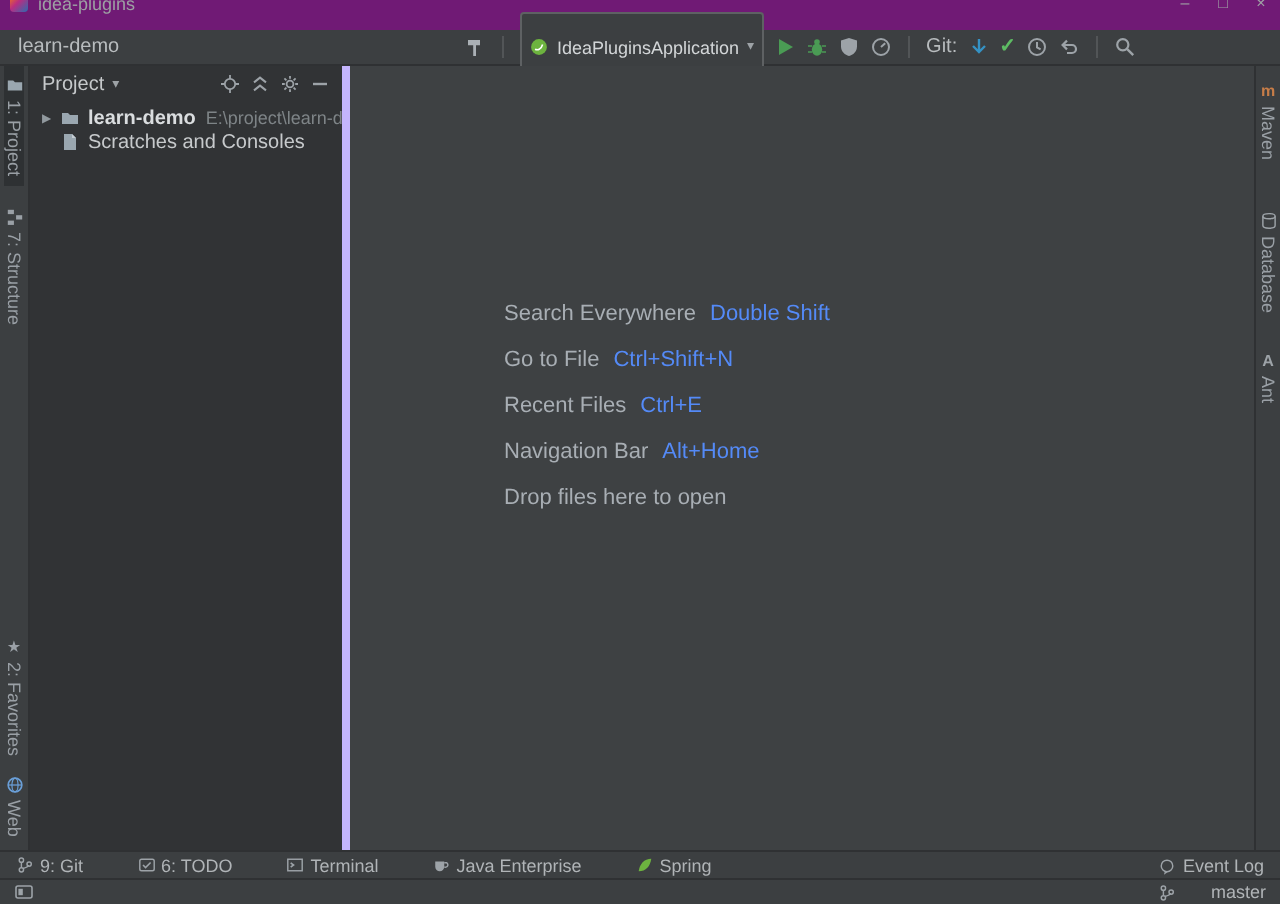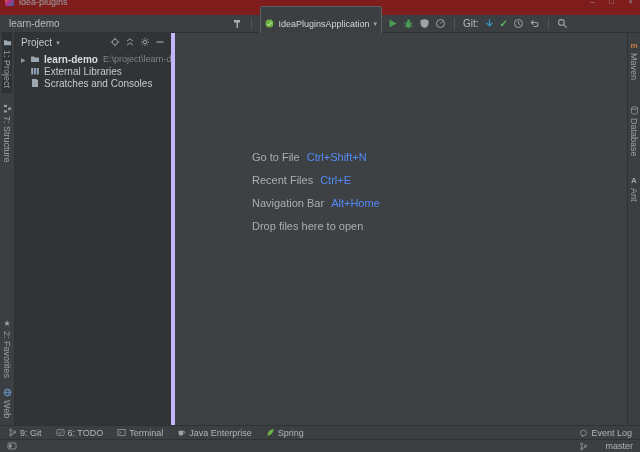--- a/index.html
+++ b/index.html
@@ -2,21 +2,21 @@
 <html><head>
 <meta charset="utf-8">
 <style>
   * { margin:0; padding:0; box-sizing:border-box; }
   html,body { width:640px; height:452px; overflow:hidden; background:#2b2b2b;
               font-family:"Liberation Sans", sans-serif; }
   .window { width:640px; height:452px; display:flex; flex-direction:column;
             color:#bbbbbb; background:#3c3f41; }
 
   
-  .titlebar { height:15px; background:#7f1d1d; display:flex; align-items:center;
+  .titlebar { height:15px; background:#701a75; display:flex; align-items:center;
               padding:0 0 12px 5px; gap:5px; flex:none; }
   .app-logo { width:9px; height:9px; border-radius:2px;
               background:linear-gradient(135deg,#f97a12,#b92d82 45%,#2b6cb0); flex:none; }
   .title-text { font-size:9px; color:#9da0a3; }
   .win-controls { margin-left:auto; display:flex; height:100%; }
   .win-btn { width:19px; display:flex; align-items:center; justify-content:center;
              font-size:8px; color:#9fa2a5; }
 
   
   .menubar { height:15px; background:#3c3f41; display:flex; align-items:center;
@@ -74,21 +74,21 @@
   .tree-path { margin-left:5px; font-size:9px; color:#7e8487; }
 
   
   .editor { flex:1; background:#3e4143; position:relative; min-width:0; }
   .hints { position:absolute; left:77px; top:118px; }
   .hint-line { height:23px; font-size:11px; color:#a8aeb4; white-space:nowrap; }
   .hint-keys { color:#548af7; margin-left:7px; }
 
   
   .toolwindow-bar { height:14px; background:#3c3f41; border-top:1px solid #2f3133;
-                    display:flex; align-items:center; padding:0 8px; gap:14px; flex:none; }
+                    display:flex; align-items:center; padding:0 8px; gap:27px; flex:none; }
   .tw-btn { display:flex; align-items:center; gap:3px; font-size:9px; color:#b0b4b7; }
   .tw-btn .ico { width:9px; height:9px; }
   .tw-right { margin-left:auto;align-items:flex-end; }
 
   
   .statusbar { height:13px; background:#3c3f41; border-top:1px solid #2f3133;
                display:flex; align-items:center; padding:0 7px; flex:none; }
   .branch-widget { margin-left:auto; display:flex; align-items:center; gap:17px;
                    font-size:9px; color:#b0b4b7; }
   .branch-widget .ico { width:9px; height:9px; }
@@ -262,44 +262,35 @@
                 <path d="M1 2.5h3l1 1h4v4.5H1z" fill="#9aa7b0"></path>
               </svg>
           </span>
           <span class="tree-name bold">learn-demo</span>
           <span class="tree-path">E:\project\learn-demo</span>
         </div>
         <div class="tree-row">
           <span class="expand"></span>
           <span class="tree-ico">
             <svg viewBox="0 0 10 10">
-                <rect x="1.2" y="2" width="2" height="6.5" fill="#9aa7b0"></rect>
-                <rect x="4" y="2" width="2" height="6.5" fill="#7fa0c0"></rect>
-                <rect x="6.8" y="2" width="2" height="6.5" fill="#9aa7b0"></rect>
-              </svg>
-          </span>
-          <span class="tree-name">External Libraries</span>
-          <span class="tree-path"></span>
-        </div>
-        <div class="tree-row">
-          <span class="expand"></span>
-          <span class="tree-ico">
-            <svg viewBox="0 0 10 10">
                 <path d="M2 1h4l2 2v6H2z" fill="#9aa7b0"></path>
                 <path d="M6 1v2h2" fill="#c4ccd2"></path>
               </svg>
           </span>
           <span class="tree-name">Scratches and Consoles</span>
           <span class="tree-path"></span>
         </div>
       </div>
     </div>
 
     <div class="editor">
       <div class="hints">
+        <div class="hint-line">
+          <span class="hint-label">Search Everywhere</span><span class="hint-keys">Double Shift</span>
+        </div>
         <div class="hint-line">
           <span class="hint-label">Go to File</span><span class="hint-keys">Ctrl+Shift+N</span>
         </div>
         <div class="hint-line">
           <span class="hint-label">Recent Files</span><span class="hint-keys">Ctrl+E</span>
         </div>
         <div class="hint-line">
           <span class="hint-label">Navigation Bar</span><span class="hint-keys">Alt+Home</span>
         </div>
         <div class="hint-line">

